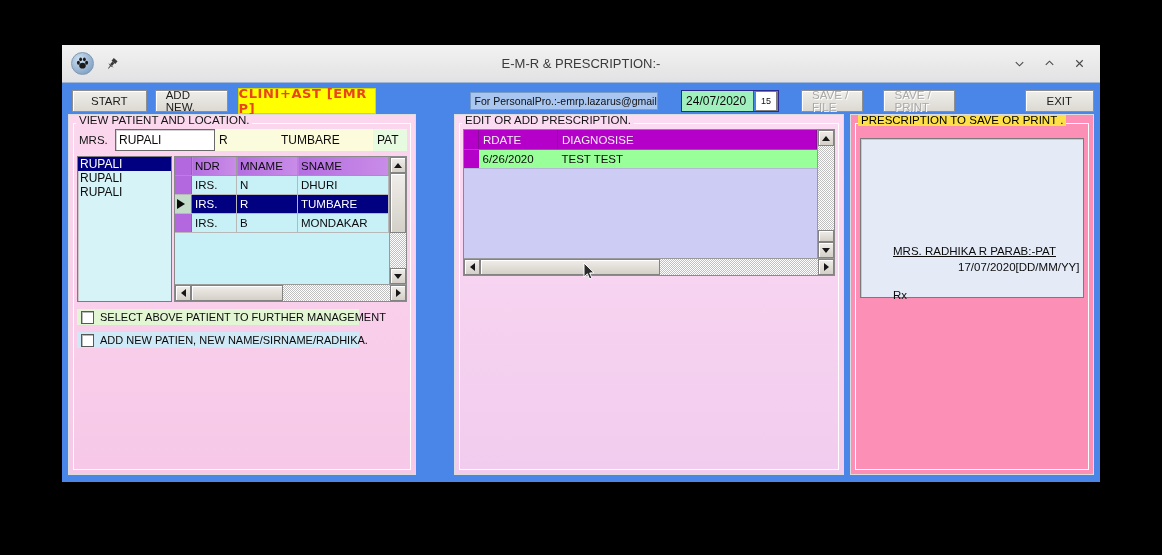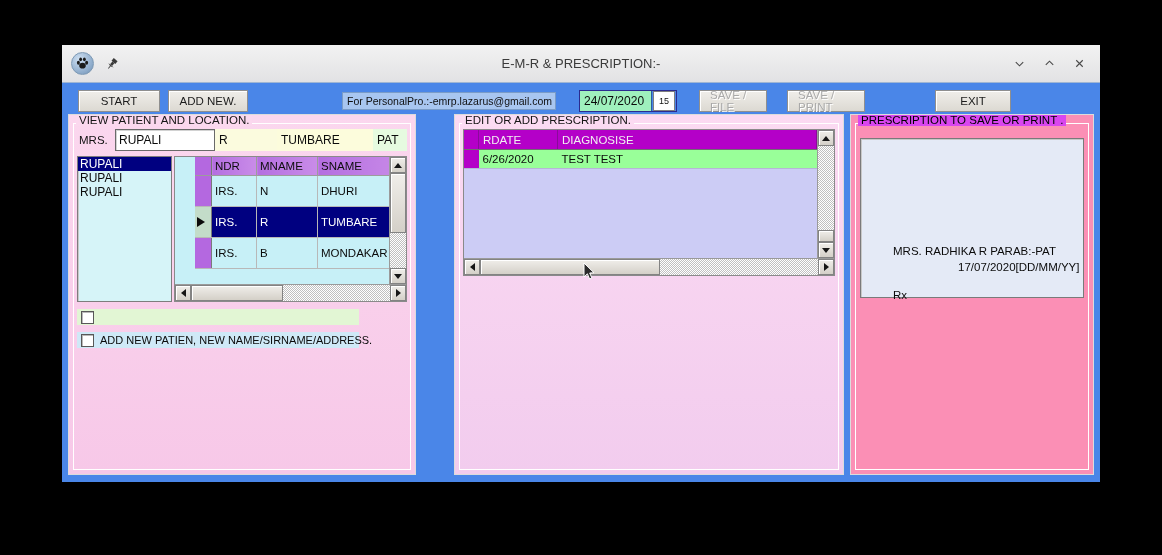--- a/index.html
+++ b/index.html
@@ -64,21 +64,21 @@
   .tbtn {
     height: 22px;
     background: linear-gradient(#f0eeea,#dcd9d2);
     border: 1px solid #8f8f8f;
     box-shadow: inset 1px 1px 0 #ffffff;
     font-size: 11.5px; color: #1c1c1c;
     display: flex; align-items: center; justify-content: center;
     padding: 0 10px; box-sizing: border-box;
     cursor: pointer;
   }
-  #btn-start { width: 82px; margin-left: 10px; }
+  #btn-start { width: 82px; margin-left: 4px; }
   #btn-addnew { width: 80px; margin-left: 8px; }
   #brand-label {
     margin-left: 10px;
     width: 155px; height: 24px;
     background: #ffff00;
     border: 1px solid #d9d900;
     display: flex; align-items: center; justify-content: center;
     font-size: 13px; font-weight: bold; letter-spacing: .6px;
     color: #e8441d;
     font-family: "DejaVu Sans", sans-serif;
@@ -204,31 +204,31 @@
   
   .grid-wrap {
     flex: 1; margin-left: 2px;
     display: flex; flex-direction: column;
     border: 1px solid #8a8a8a; box-sizing: border-box;
     background: #c7f0f7;
     overflow: hidden;
   }
   .grid-main { display: flex; flex: 1; min-height: 0; }
   .grid-table { flex: 1; min-width: 0; overflow: hidden; }
-  table.dg { border-collapse: collapse; width: 100%; table-layout: fixed; margin-left: 20px; }
+  table.dg { border-collapse: collapse; width: 100%; table-layout: fixed; }
   table.dg th {
     background: linear-gradient(90deg,#b46ee0,#c98ce8);
     color: #0d0d0d; font-size: 11.5px; font-weight: normal;
     text-align: left; padding: 1px 3px; height: 16px;
     border-right: 1px solid #9c9c9c; border-bottom: 1px solid #9c9c9c;
     white-space: nowrap; overflow: hidden;
   }
   table.dg td {
     font-size: 11.5px; color: #0b0b0b;
-    padding: 6px 3px; height: 18px;
+    padding: 0 3px; height: 18px;
     border-right: 1px solid #b8b8b8; border-bottom: 1px solid #b8b8b8;
     white-space: nowrap; overflow: hidden;
   }
   .dg .rowhdr {
     width: 16px; padding: 0;
     background: #b468e0;
     border-right: 1px solid #7a7a7a;
     position: relative;
   }
   .dg tr.sel .rowhdr { background: #c3dcc9; }
@@ -325,31 +325,31 @@
   .rx tr.sel .rowhdr { background: #ccccf5; }
   .rx tr.sel td:not(.rowhdr) { background: #000080; color: #ffffff; }
   .rx tr.even td:not(.rowhdr) { background: #99ff99; }
   .rx tr.odd  td:not(.rowhdr) { background: #ccccf5; }
 
   
   #panel-right {
     flex: 1;
     background: #fb8fb5;
   }
-  #panel-right .panel-legend { background: #d946ef; color: #000; }
+  #panel-right .panel-legend { background: #fde047; color: #000; }
   #rx-preview {
     position: absolute; left: 9px; right: 9px; top: 23px; height: 160px;
     background: #e4eaf6;
     border: 1px solid #7a7a7a;
     box-shadow: inset 1px 1px 0 #c8c8c8;
     box-sizing: border-box;
     padding: 0;
   }
   .rx-line { font-size: 11.5px; color: #0b0b0b; white-space: nowrap; }
-  #rx-l1 { position: absolute; left: 32px; top: 106px; }
+  #rx-l1 { position: absolute; left: 32px; top: 106px; text-decoration: underline; }
   #rx-l2 { position: absolute; left: 97px; top: 122px; }
   #rx-l3 { position: absolute; left: 32px; top: 150px; }
 
   
   #cursor {
     position: absolute; left: 583px; top: 262px;
     width: 12px; height: 19px; z-index: 50; pointer-events: none;
   }
 </style>
 </head>
@@ -394,20 +394,21 @@
           <svg width="13" height="13" viewBox="0 0 14 14">
               <path d="M3.5 3.5 L10.5 10.5 M10.5 3.5 L3.5 10.5" stroke="#4a4a4a" stroke-width="1.2" fill="none"></path>
             </svg>
         </div>
       </div>
     </div>
 
     <div id="toolbar">
       <div class="tbtn" id="btn-start">START</div>
       <div class="tbtn" id="btn-addnew">ADD NEW.</div>
+      <div id="brand-label">CLINI+AST [EMR P]</div>
       <div id="email-field">For PersonalPro.:-emrp.lazarus@gmail.com</div>
       <div id="date-wrap">
         <div id="date-field">24/07/2020</div>
         <div id="date-spin">
           <span>15</span>
         </div>
       </div>
       <div class="tbtn tbtn-disabled" id="btn-savefile">SAVE / FILE</div>
       <div class="tbtn tbtn-disabled" id="btn-saveprint">SAVE / PRINT</div>
       <div class="tbtn" id="btn-exit">EXIT</div>
@@ -488,24 +489,25 @@
                 <div class="sb-spacer"></div>
                 <div class="sb-btn">
                     <span class="arr arr-rt"></span>
                   </div>
               </div>
             </div>
           </div>
 
           <div class="chk-row green">
             <div class="chk-box"></div>
+            <div class="chk-label">SELECT ABOVE PATIENT TO FURTHER MANAGEMENT</div>
           </div>
           <div class="chk-row blue">
             <div class="chk-box"></div>
-            <div class="chk-label">ADD  NEW PATIEN, NEW NAME/SIRNAME/ADDRESS.</div>
+            <div class="chk-label">ADD  NEW PATIEN, NEW NAME/SIRNAME/RADHIKA.</div>
           </div>
         </div>
       </div>
 
       <div class="panel" id="panel-mid">
         <div class="panel-inner-border"></div>
         <div class="panel-legend">EDIT OR ADD PRESCRIPTION.</div>
         <div id="mid-content">
           <div id="rx-grid-wrap">
             <div class="grid-main">

